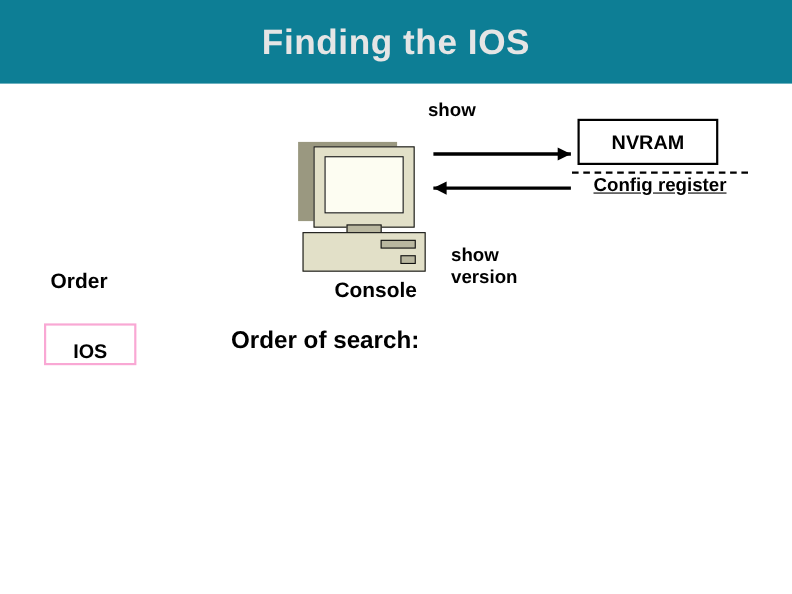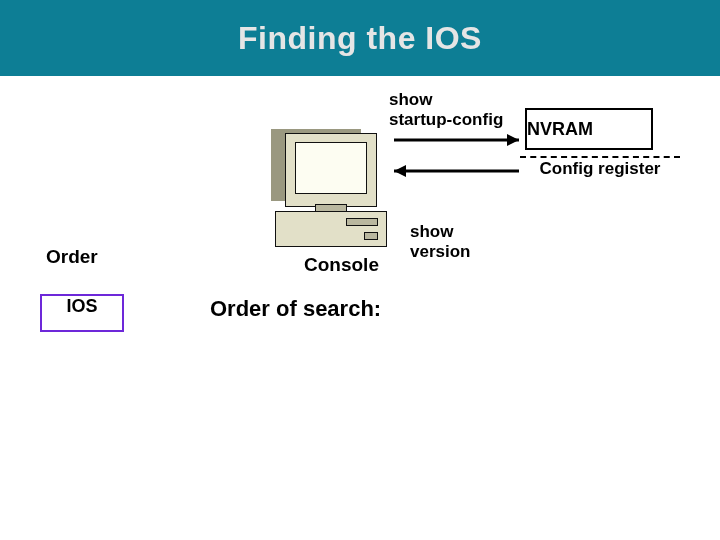--- a/index.html
+++ b/index.html
@@ -34,22 +34,22 @@
   .bold { font-weight: 700; }
 
   
   .flash-label {
     left: 46px; top: 170px;
     font-size: 19px;
   }
   .ios-box {
     left: 40px; top: 218px;
     width: 80px; height: 34px;
-    border: 2px solid #6d28d9;
-    display: flex; align-items: flex-start; justify-content: center;
+    border: 2px solid #f9a8d4;
+    display: flex; align-items: flex-end; justify-content: center;
     font-size: 18px;
   }
 
   
   .computer {
     left: 275px; top: 57px;
     width: 110px; height: 120px;
   }
   .monitor-outer {
     position: absolute;
@@ -102,30 +102,31 @@
     left: 264px; top: 178px;
     font-size: 19px;
     margin-left: 40px;
   }
 
   
   .nvram-box {
     left: 525px; top: 32px;
     width: 124px; height: 38px;
     border: 2px solid #000;
-    display: flex; align-items: center; justify-content: flex-start;
+    display: flex; align-items: center; justify-content: center;
     font-size: 18px;
   }
   .config-reg {
     left: 520px; top: 80px;
     width: 160px; height: 24px;
     border-top: 2px dashed #000;
     text-align: center;
     font-size: 17px;
     padding-top: 1px;
+    text-decoration: underline;
   }
 
   
   .startup-label {
     left: 389px; top: 14px;
     font-size: 17px;
     line-height: 1.15;
   }
   
   .version-label {
@@ -180,21 +181,20 @@
   </div>
   <div class="abs bold console-label">Console</div>
 
   <div class="abs nvram-box bold">
     <span>NVRAM</span>
   </div>
   <div class="abs config-reg bold">Config register</div>
 
   <div class="abs bold startup-label">
     <span>show</span><br>
-    <span>startup-config</span>
   </div>
   <div class="abs bold version-label">
     <span>show</span><br>
     <span>version</span>
   </div>
 
   <svg class="arrows" viewBox="0 0 720 200" aria-hidden="true">
 
     <g>
       <line x1="394" y1="64" x2="519" y2="64" stroke="#000" stroke-width="3"></line>

